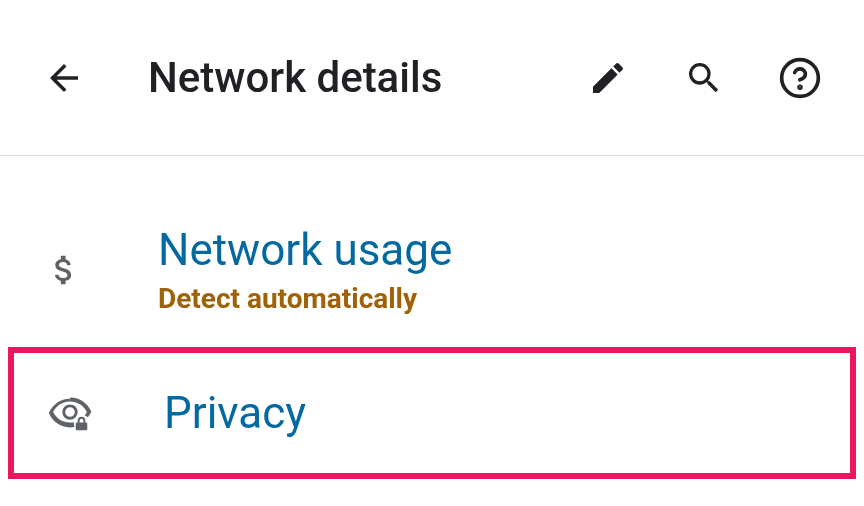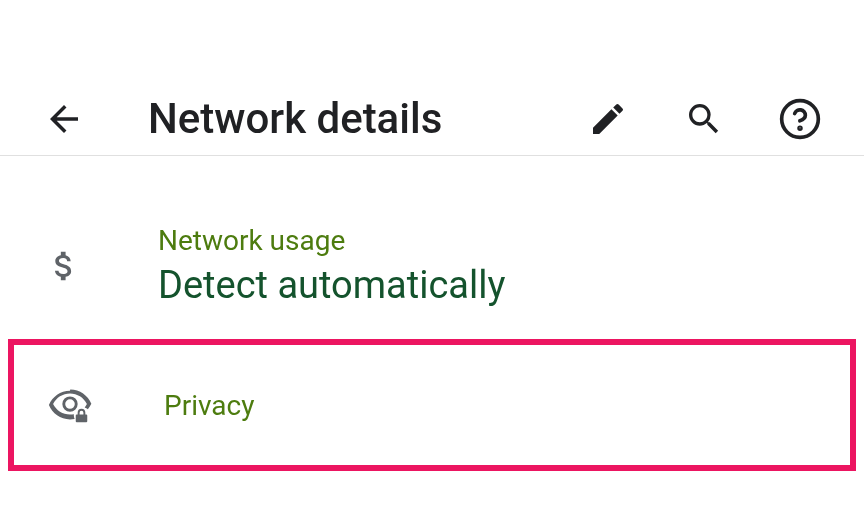--- a/index.html
+++ b/index.html
@@ -5,21 +5,21 @@
     * { margin: 0; padding: 0; box-sizing: border-box; }
     body {
       font-family: 'Roboto', 'Segoe UI', Arial, sans-serif;
       background: #fff;
       width: 864px;
       height: 506px;
       overflow: hidden;
     }
     .toolbar {
       display: flex;
-      align-items: flex-end;
+      align-items: center;
       height: 156px;
       padding: 12px 40px;
       border-bottom: 1px solid #e0e0e0;
     }
     .back-btn {
       width: 48px;
       height: 48px;
       display: flex;
       align-items: center;
       justify-content: center;
@@ -63,28 +63,28 @@
       color: #5f6368;
       flex-shrink: 0;
     }
     .list-text {
       margin-left: 70px;
       display: flex;
       flex-direction: column;
       gap: 6px;
     }
     .list-title {
-      font-size: 28px;
+      font-size: 44px;
       font-weight: 400;
-      color: #4d7c0f;
+      color: #0369a1;
     }
     .list-subtitle {
-      font-size: 38px;
-      font-weight: 400;
-      color: #14532d;
+      font-size: 28px;
+      font-weight: 700;
+      color: #a16207;
     }
     .highlight-box {
       border: 6px solid #ec1561;
       margin: 12px 8px 0 8px;
     }
     .highlight-box .list-item {
       padding: 30px 32px;
     }
   </style>
 </head>

